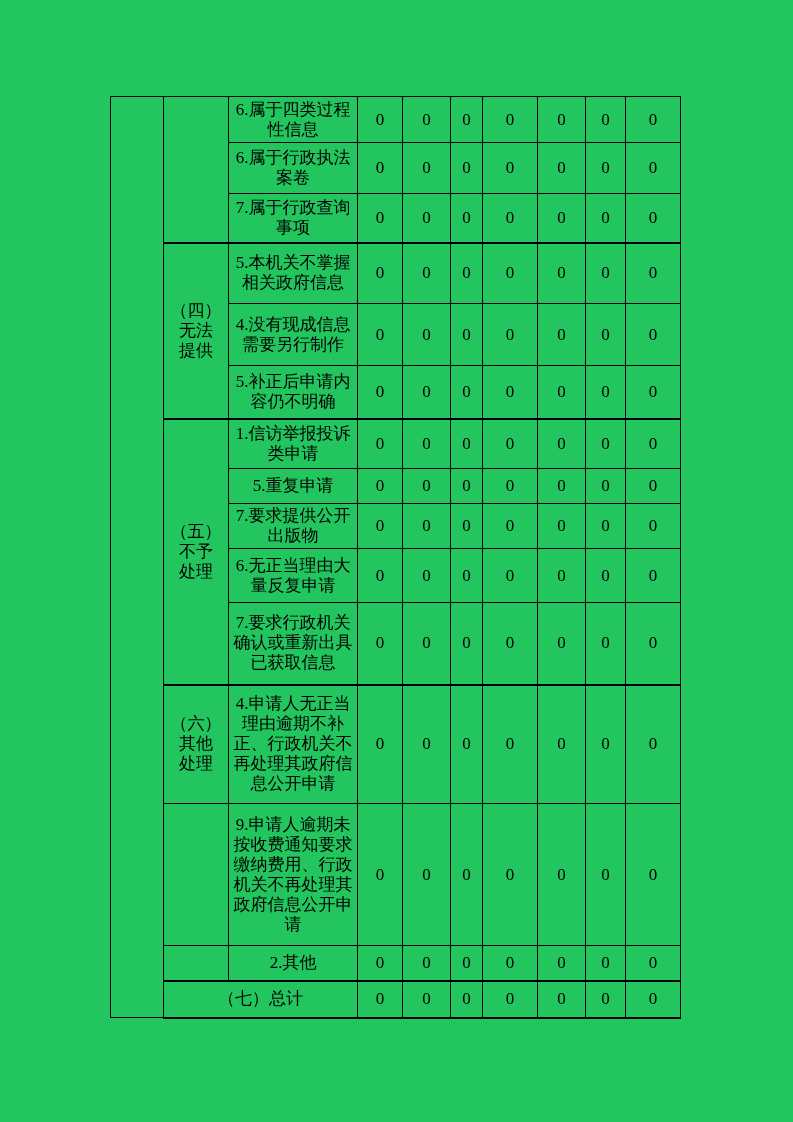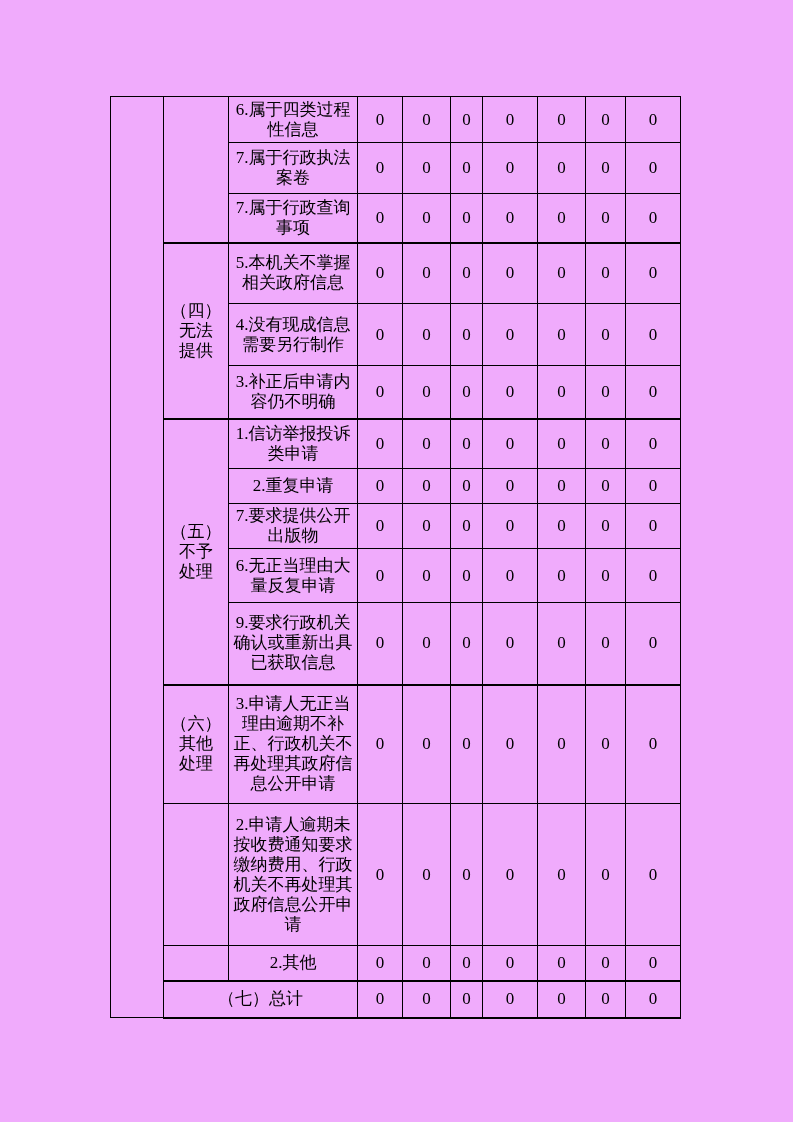--- a/index.html
+++ b/index.html
@@ -10,21 +10,21 @@
   body {
     width: 793px;
     height: 1122px;
     font-family: "Liberation Serif", "DejaVu Serif", serif;
     color: #000000;
   }
   .sheet {
     position: relative;
     width: 793px;
     height: 1122px;
-    background: #f0abfc;
+    background: #22c55e;
     overflow: hidden;
   }
   table.report {
     position: absolute;
     left: 110px;
     top: 96px;
     width: 570px;
     border-collapse: collapse;
     table-layout: fixed;
   }
@@ -82,21 +82,21 @@
       <td>0</td>
       <td>0</td>
       <td>0</td>
       <td>0</td>
       <td>0</td>
       <td>0</td>
       <td>0</td>
     </tr>
 
     <tr style="height:51px">
-      <td class="lbl">7.属于行政执法案卷</td>
+      <td class="lbl">6.属于行政执法案卷</td>
       <td>0</td>
       <td>0</td>
       <td>0</td>
       <td>0</td>
       <td>0</td>
       <td>0</td>
       <td>0</td>
     </tr>
 
     <tr style="height:49px">
@@ -129,21 +129,21 @@
       <td>0</td>
       <td>0</td>
       <td>0</td>
       <td>0</td>
       <td>0</td>
       <td>0</td>
       <td>0</td>
     </tr>
 
     <tr style="height:53px">
-      <td class="lbl">3.补正后申请内容仍不明确</td>
+      <td class="lbl">5.补正后申请内容仍不明确</td>
       <td>0</td>
       <td>0</td>
       <td>0</td>
       <td>0</td>
       <td>0</td>
       <td>0</td>
       <td>0</td>
     </tr>
 
     <tr class="sep" style="height:50px">
@@ -154,21 +154,21 @@
       <td>0</td>
       <td>0</td>
       <td>0</td>
       <td>0</td>
       <td>0</td>
       <td>0</td>
       <td>0</td>
     </tr>
 
     <tr style="height:35px">
-      <td class="lbl">2.重复申请</td>
+      <td class="lbl">5.重复申请</td>
       <td>0</td>
       <td>0</td>
       <td>0</td>
       <td>0</td>
       <td>0</td>
       <td>0</td>
       <td>0</td>
     </tr>
 
     <tr style="height:45px">
@@ -187,47 +187,47 @@
       <td>0</td>
       <td>0</td>
       <td>0</td>
       <td>0</td>
       <td>0</td>
       <td>0</td>
       <td>0</td>
     </tr>
 
     <tr style="height:82px">
-      <td class="lbl">9.要求行政机关确认或重新出具已获取信息</td>
+      <td class="lbl">7.要求行政机关确认或重新出具已获取信息</td>
       <td>0</td>
       <td>0</td>
       <td>0</td>
       <td>0</td>
       <td>0</td>
       <td>0</td>
       <td>0</td>
     </tr>
 
     <tr class="sep" style="height:119px">
       <td class="grp">（六）
 其他
 处理</td>
-      <td class="lbl">3.申请人无正当理由逾期不补正、行政机关不再处理其政府信息公开申请</td>
+      <td class="lbl">4.申请人无正当理由逾期不补正、行政机关不再处理其政府信息公开申请</td>
       <td>0</td>
       <td>0</td>
       <td>0</td>
       <td>0</td>
       <td>0</td>
       <td>0</td>
       <td>0</td>
     </tr>
 
     <tr style="height:142px">
       <td class="grp"></td>
-      <td class="lbl">2.申请人逾期未按收费通知要求缴纳费用、行政机关不再处理其政府信息公开申请</td>
+      <td class="lbl">9.申请人逾期未按收费通知要求缴纳费用、行政机关不再处理其政府信息公开申请</td>
       <td>0</td>
       <td>0</td>
       <td>0</td>
       <td>0</td>
       <td>0</td>
       <td>0</td>
       <td>0</td>
     </tr>
 
     <tr style="height:35px">

